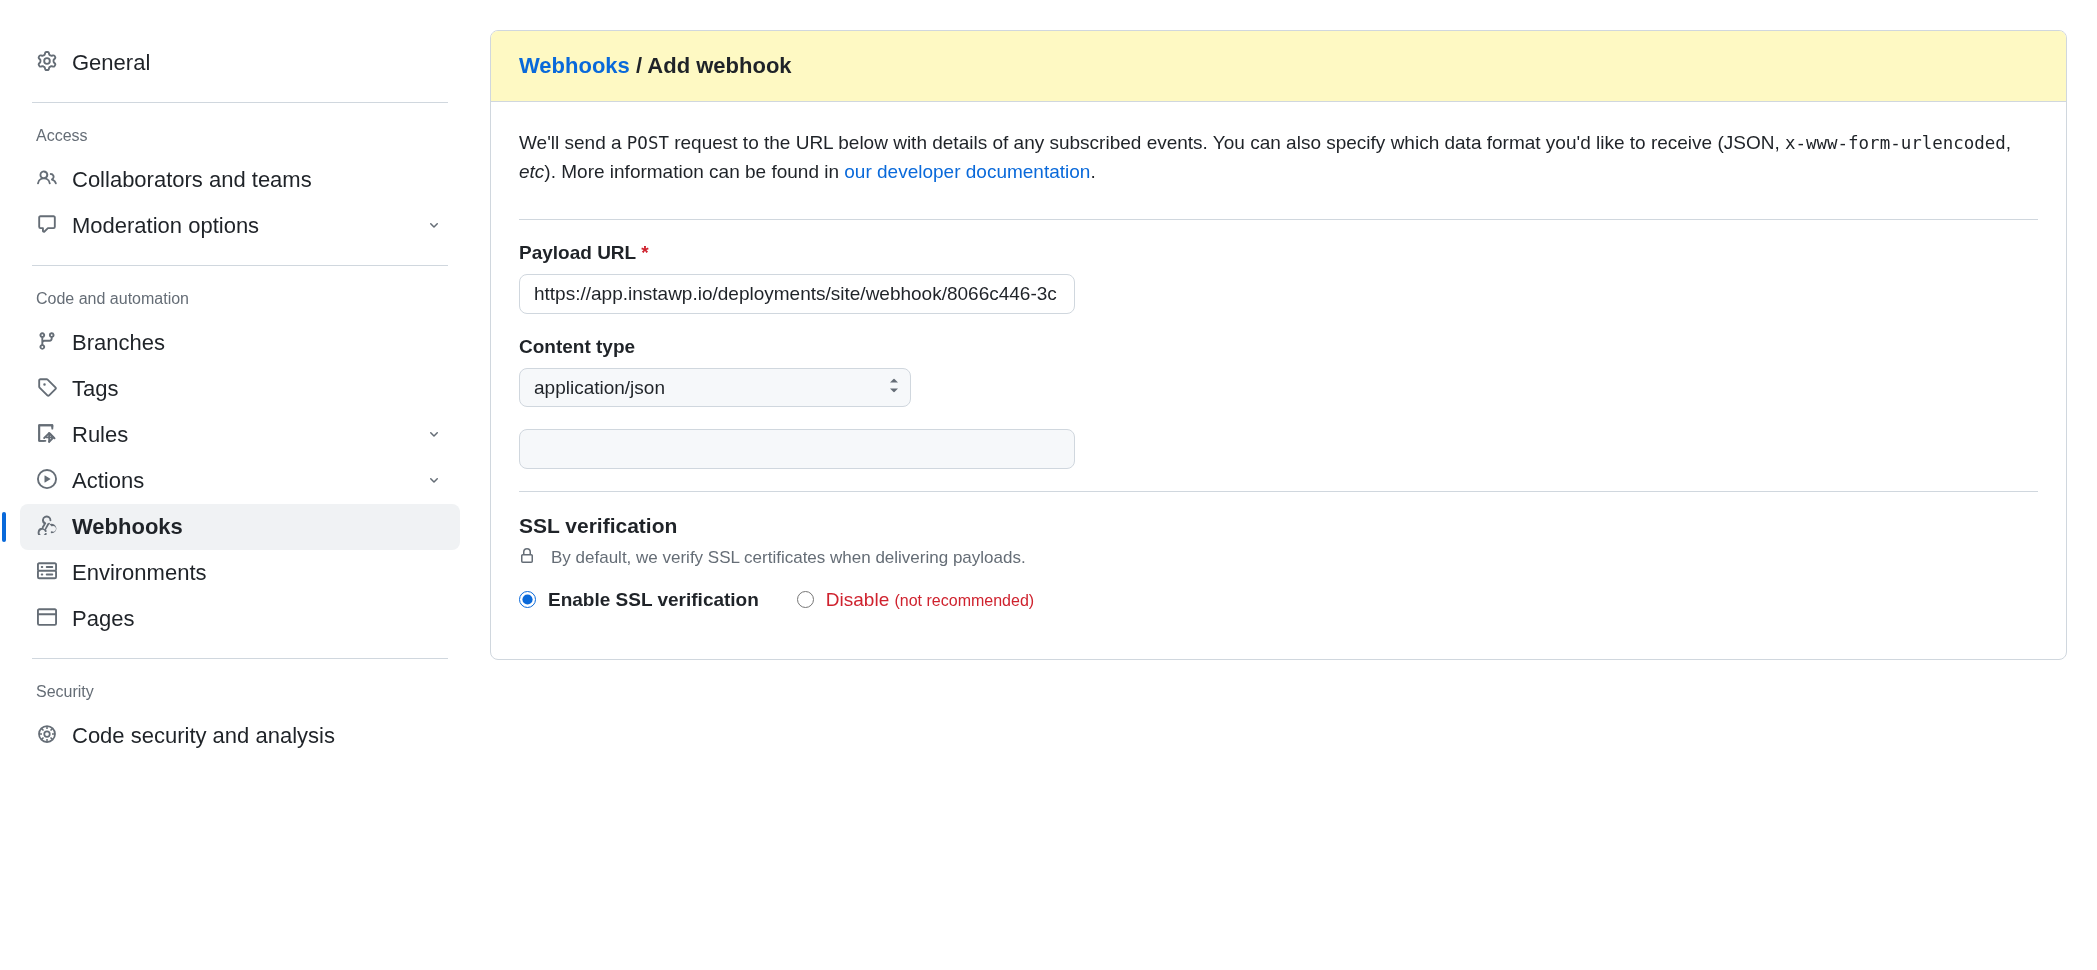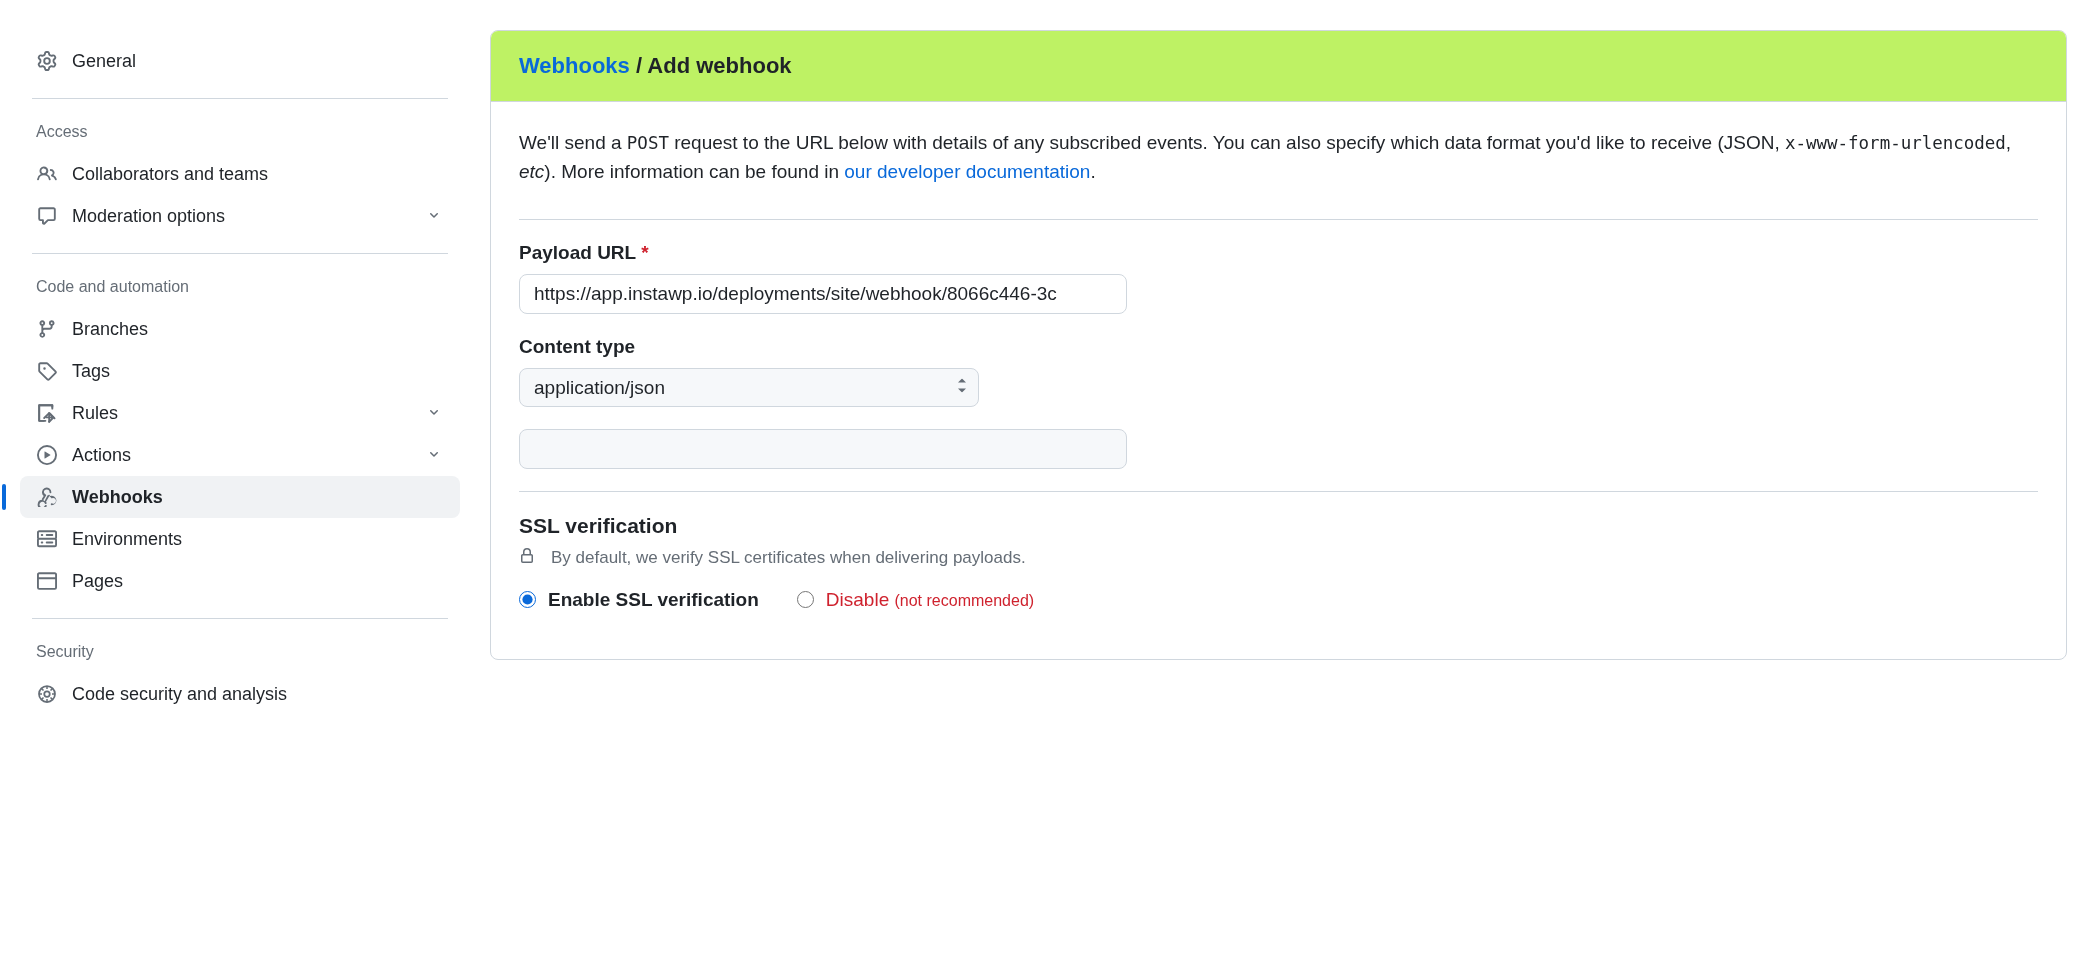--- a/index.html
+++ b/index.html
@@ -23,25 +23,25 @@
     }
     .sidebar-heading {
       font-size: 16px;
       font-weight: 400;
       color: #656d76;
       padding: 8px 16px;
       margin-bottom: 4px;
     }
     .sidebar-item {
       display: flex;
-      align-items: center;
+      align-items: flex-start;
       padding: 10px 16px;
       border-radius: 8px;
       cursor: pointer;
-      font-size: 18px;
+      font-size: 22px;
       color: #1f2328;
       position: relative;
       font-weight: 400;
     }
     .sidebar-item.active {
       background: #f0f2f4;
       font-weight: 600;
     }
     .sidebar-item.active::before {
       content: "";
@@ -74,21 +74,21 @@
       flex: 1;
       padding: 30px 30px 30px 10px;
     }
     .panel {
       border: 1px solid #d0d7de;
       border-radius: 8px;
       overflow: hidden;
       background: #fff;
     }
     .panel-header {
-      background: #bef264;
+      background: #fef9c3;
       border-bottom: 1px solid #d0d7de;
       padding: 22px 28px;
       font-size: 22px;
       font-weight: 600;
     }
     .panel-header a { color: #0969da; text-decoration: none; font-weight: 600; }
     .panel-body {
       padding: 26px 28px;
     }
     .intro {
@@ -108,34 +108,34 @@
     }
     .form-group { margin-bottom: 22px; }
     .form-label {
       display: block;
       font-size: 19px;
       font-weight: 600;
       margin-bottom: 10px;
     }
     .required { color: #cf222e; }
     .text-input {
-      width: 608px;
+      width: 556px;
       max-width: 100%;
       font-size: 19px;
       padding: 8px 14px;
       border: 1px solid #d0d7de;
       border-radius: 8px;
       background: #fff;
       color: #1f2328;
       font-family: inherit;
     }
     .text-input.secret { background: #f6f8fa; }
     .select-wrap {
       position: relative;
-      width: 460px;
+      width: 392px;
     }
     .select {
       width: 100%;
       font-size: 19px;
       padding: 8px 36px 8px 14px;
       border: 1px solid #d0d7de;
       border-radius: 8px;
       background: #f6f8fa;
       appearance: none;
       -webkit-appearance: none;

